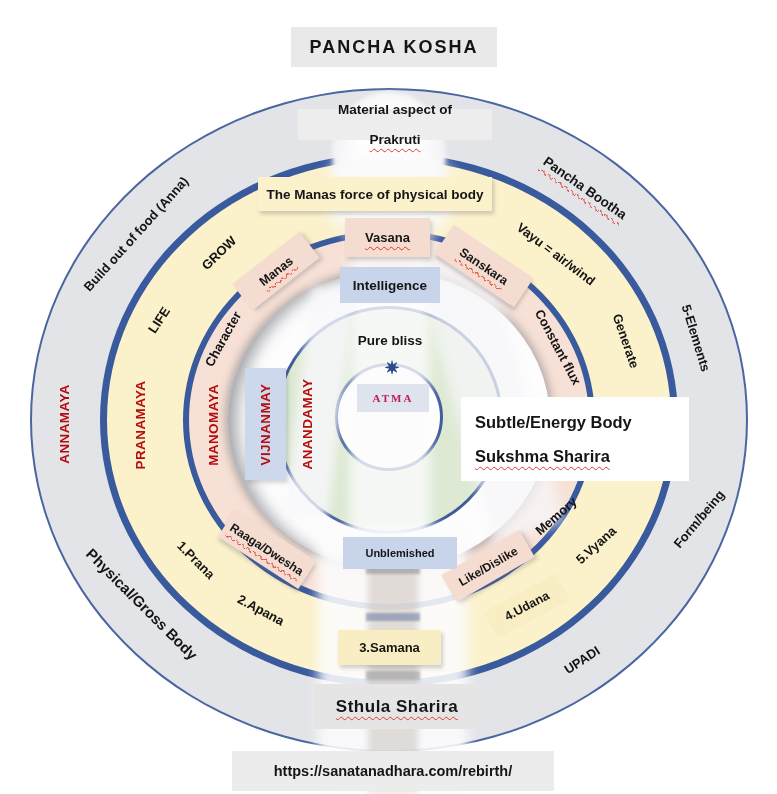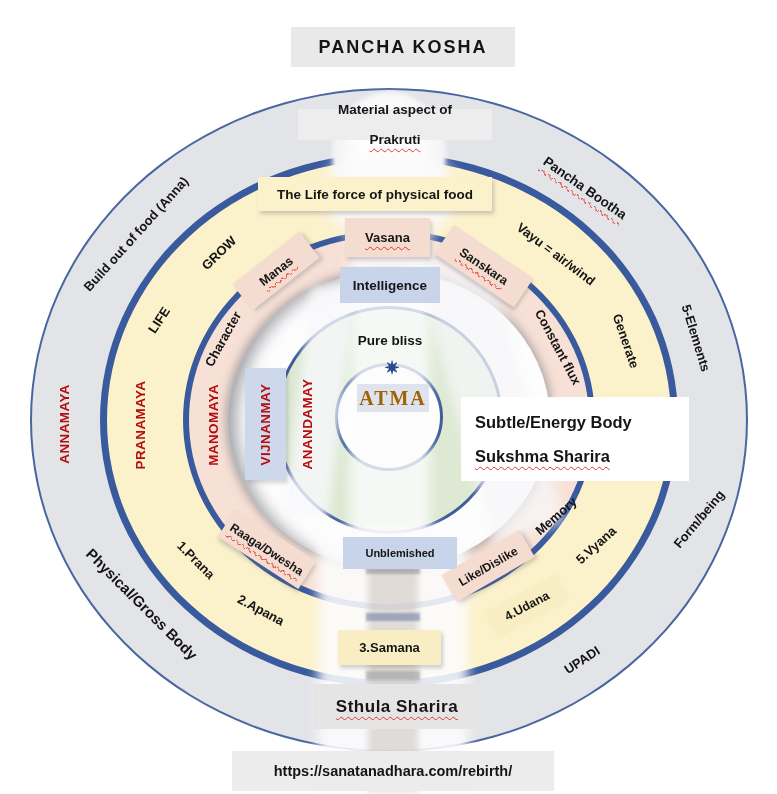--- a/index.html
+++ b/index.html
@@ -34,25 +34,25 @@
   .bx{position:absolute;display:flex;align-items:center;justify-content:center;text-align:center;
       font-weight:bold;font-size:13px;box-sizing:border-box;}
   .bxc{position:absolute;display:flex;align-items:center;justify-content:center;text-align:center;
       font-weight:bold;font-size:12.5px;transform:translate(-50%,-50%) rotate(var(--r,0deg));box-sizing:border-box;}
   .pink{background:var(--box_pink);box-shadow:2px 3px 4px rgba(100,100,110,.3);}
   .blue{background:var(--box_blue);}
   .yellow{background:var(--box_yellow);}
   .shadowed{box-shadow:2px 3px 4px rgba(100,100,110,.3);}
   .wavy{text-decoration:underline;text-decoration-style:wavy;text-decoration-color:var(--wavy_red);
         text-decoration-thickness:1px;text-underline-offset:4px;}
-  #title-box{left:291px;top:27px;width:224px;height:40px;background:#e9e9e9;font-size:18px;letter-spacing:2px;}
+  #title-box{left:291px;top:27px;width:206px;height:40px;background:#e9e9e9;font-size:18px;letter-spacing:2px;}
   #subtitle-box{left:298px;top:109px;width:194px;height:31px;background:#ededed;font-size:13.5px;flex-direction:column;}
   #lifeforce-box{left:258px;top:177px;width:234px;height:34px;background:var(--prana_fill);font-size:13.5px;}
   #atma-box{left:357px;top:384px;width:72px;height:28px;background:#dfe3ee;
-            font-family:"Liberation Serif",serif;font-size:20px;letter-spacing:2px;color:#a16207;}
+            font-family:"Liberation Serif",serif;font-size:11px;letter-spacing:2px;color:#be185d;}
   #pure-awareness-box{left:338px;top:424px;width:113px;height:31px;background:#d3daea;font-size:12.5px;color:#15151f;}
   #subtle-box{left:461px;top:397px;width:228px;height:84px;background:#ffffff;
       display:flex;flex-direction:column;justify-content:space-around;align-items:flex-start;
       padding:8px 0 8px 14px;font-size:16.5px;font-weight:bold;position:absolute;box-sizing:border-box;}
   #sthula-box{left:313px;top:684px;width:168px;height:45px;background:#e5e5e5;font-size:17px;letter-spacing:.5px;}
   #url-box{left:232px;top:751px;width:322px;height:40px;background:#ececec;font-size:14.5px;font-weight:600;}
   #vijnanmay-box{left:245px;top:368px;width:41px;height:112px;background:#cdd8ec;box-shadow:2px 3px 4px rgba(100,100,110,.25);}
   #vijnanmay-box span{transform:rotate(-90deg);white-space:nowrap;font-weight:bold;font-size:13.5px;color:var(--kosha_red);letter-spacing:.4px;}
   #star{position:absolute;left:392px;top:368px;transform:translate(-50%,-50%);font-size:18px;color:#2b4a8b;font-weight:bold;}
 </style>
@@ -80,21 +80,21 @@
   <div class="legband" style="top:671px;height:9px;background:rgba(140,140,148,.5);"></div>
 
   <div class="lab" style="left:136px;top:234px;--r:-48deg;">Build out of food (Anna)</div>
   <div class="lab wavy" style="left:585px;top:188px;--r:35deg;font-size:13.5px;">Pancha Bootha</div>
   <div class="lab" style="left:696px;top:338px;--r:73deg;">5-Elements</div>
   <div class="lab" style="left:699px;top:519px;--r:-50deg;">Form/being</div>
   <div class="lab" style="left:582px;top:660px;--r:-33deg;">UPADI</div>
   <div class="lab" style="left:142px;top:604px;--r:45deg;font-size:15px;">Physical/Gross Body</div>
   <div class="red-k" style="left:64px;top:424px;">ANNAMAYA</div>
 
-  <div class="bx shadowed" id="lifeforce-box">The Life force of physical food</div>
+  <div class="bx shadowed" id="lifeforce-box">The Manas force of physical body</div>
   <div class="lab" style="left:219px;top:253px;--r:-44deg;">GROW</div>
   <div class="lab" style="left:159px;top:320px;--r:-57deg;">LIFE</div>
   <div class="lab" style="left:556px;top:254px;--r:37deg;">Vayu = air/wind</div>
   <div class="lab" style="left:626px;top:341px;--r:71deg;">Generate</div>
   <div class="red-k" style="left:140px;top:425px;">PRANAMAYA</div>
   <div class="lab" style="left:196px;top:560px;--r:45deg;">1.Prana</div>
   <div class="lab" style="left:261px;top:610px;--r:28deg;">2.Apana</div>
   <div class="bx yellow shadowed" style="left:338px;top:630px;width:103px;height:35px;">3.Samana</div>
   <div class="bxc yellow" style="left:527px;top:606px;width:82px;height:30px;--r:-28deg;">4.Udana</div>
   <div class="lab" style="left:596px;top:545px;--r:-42deg;">5.Vyana</div>

